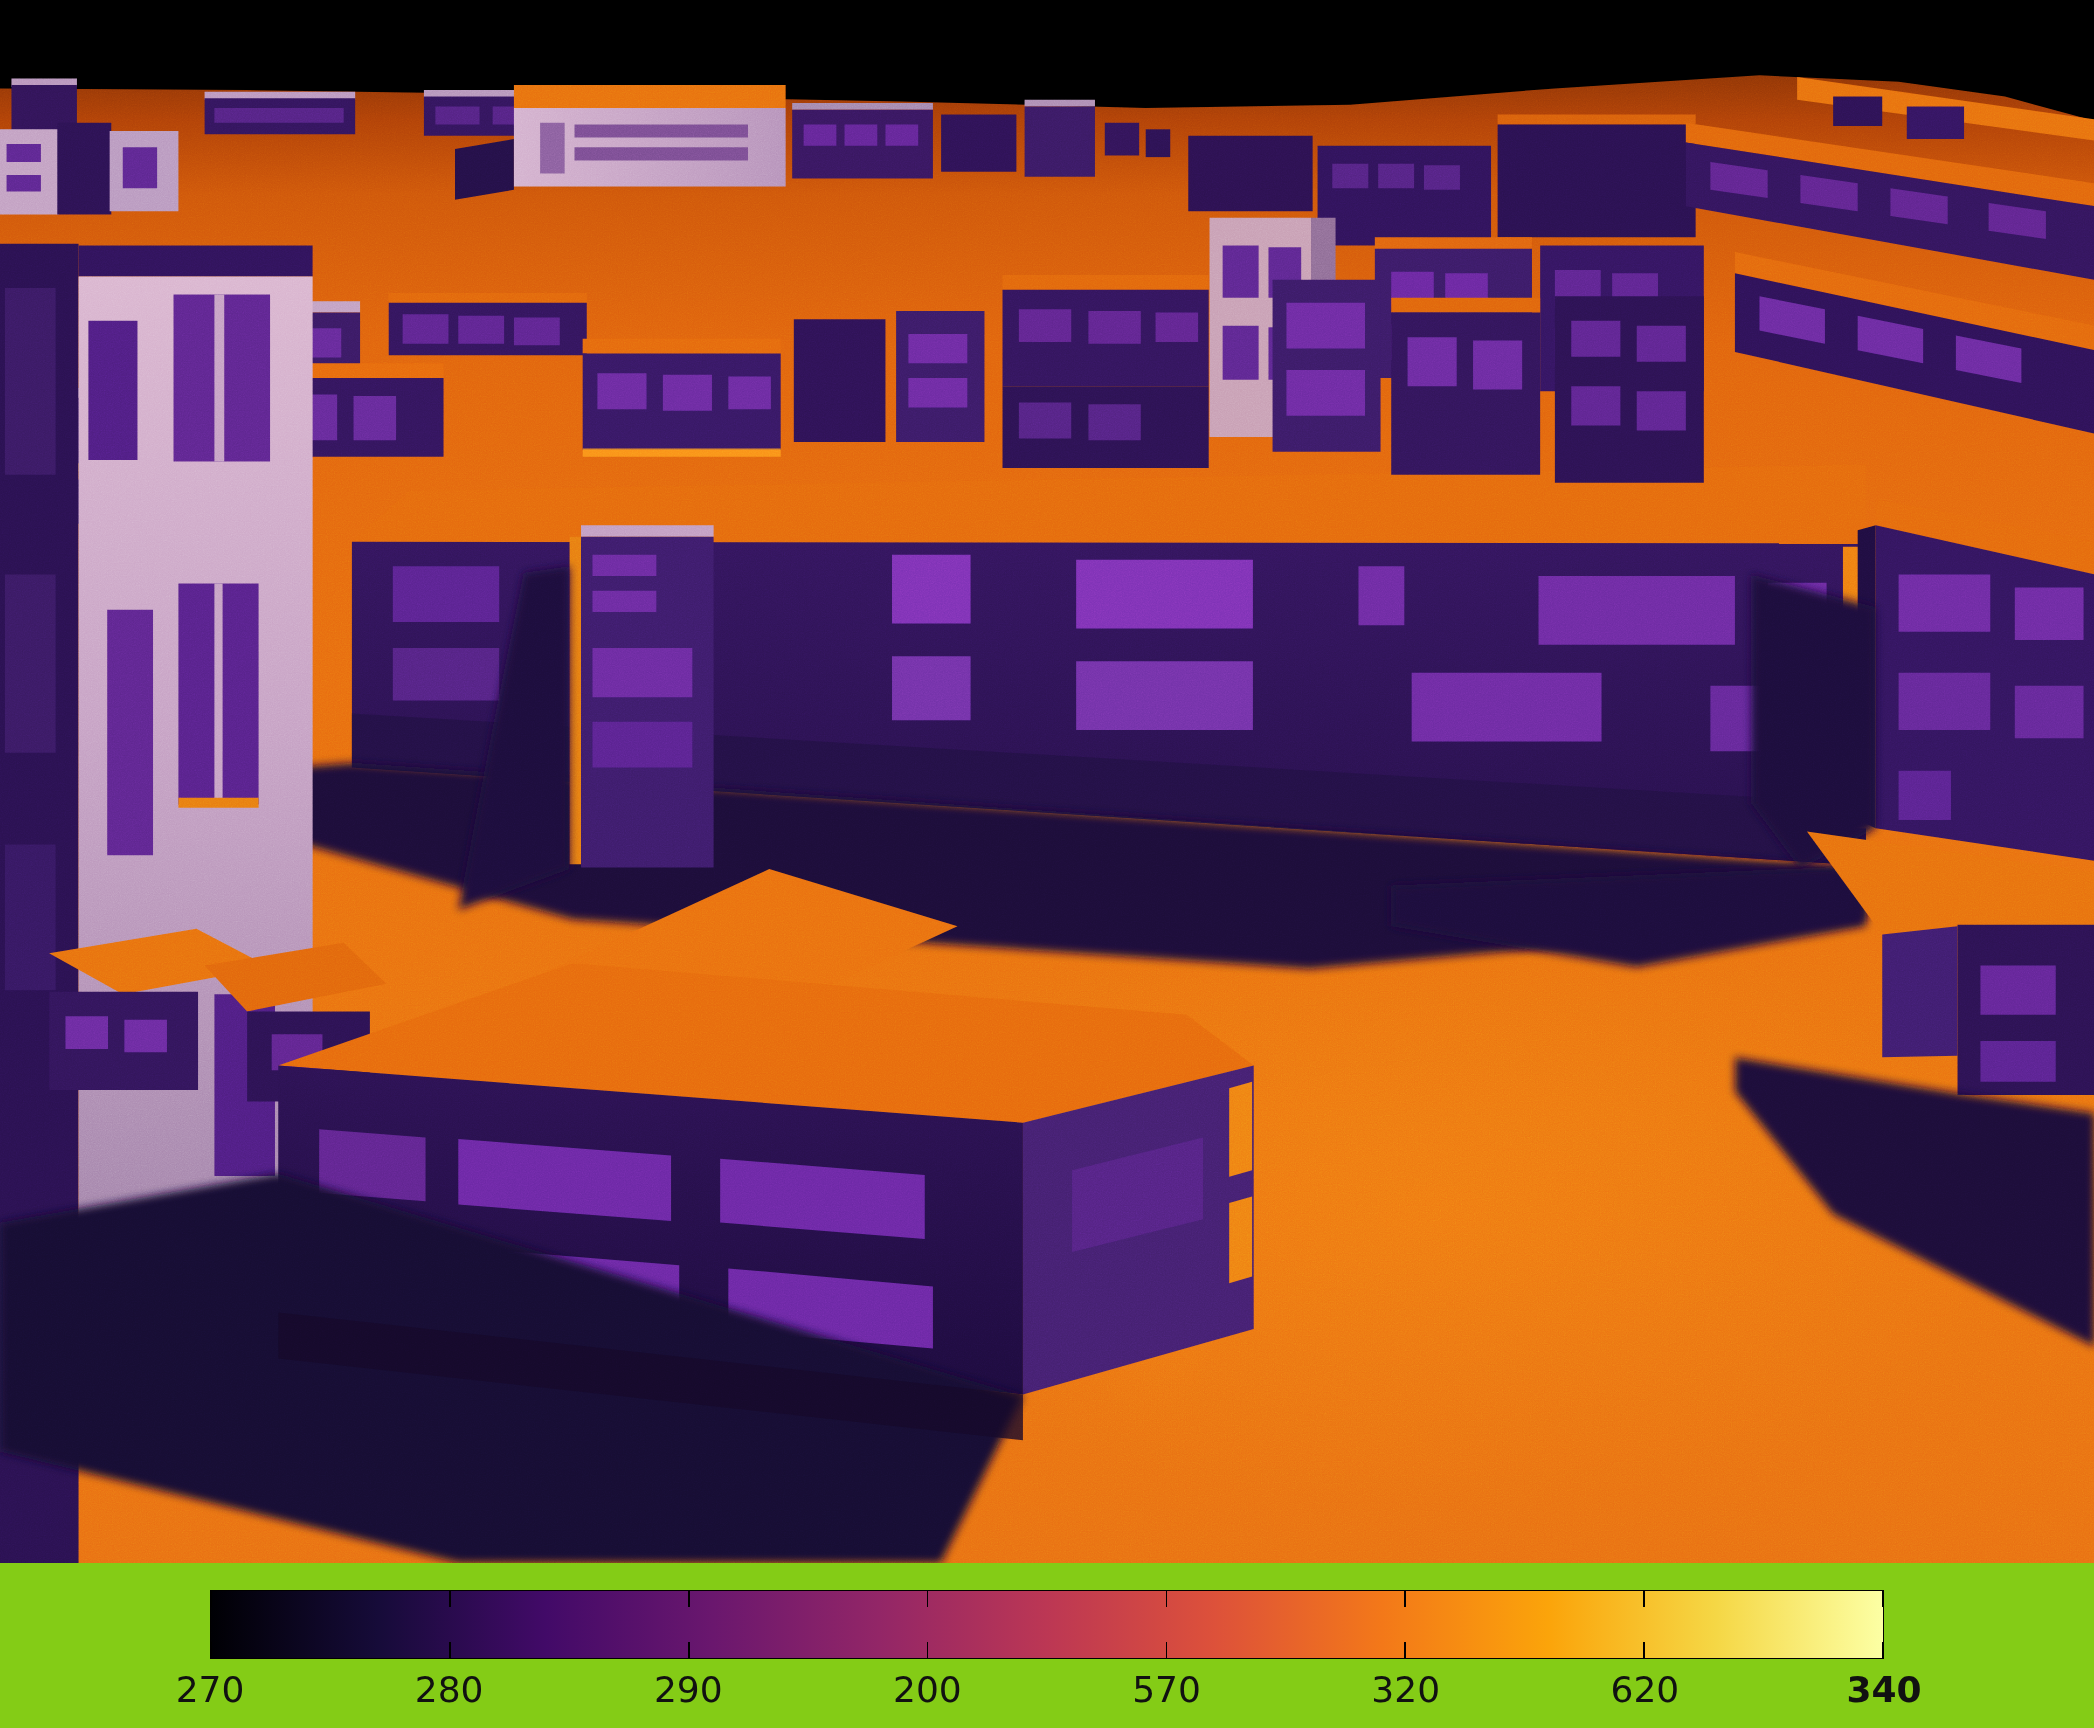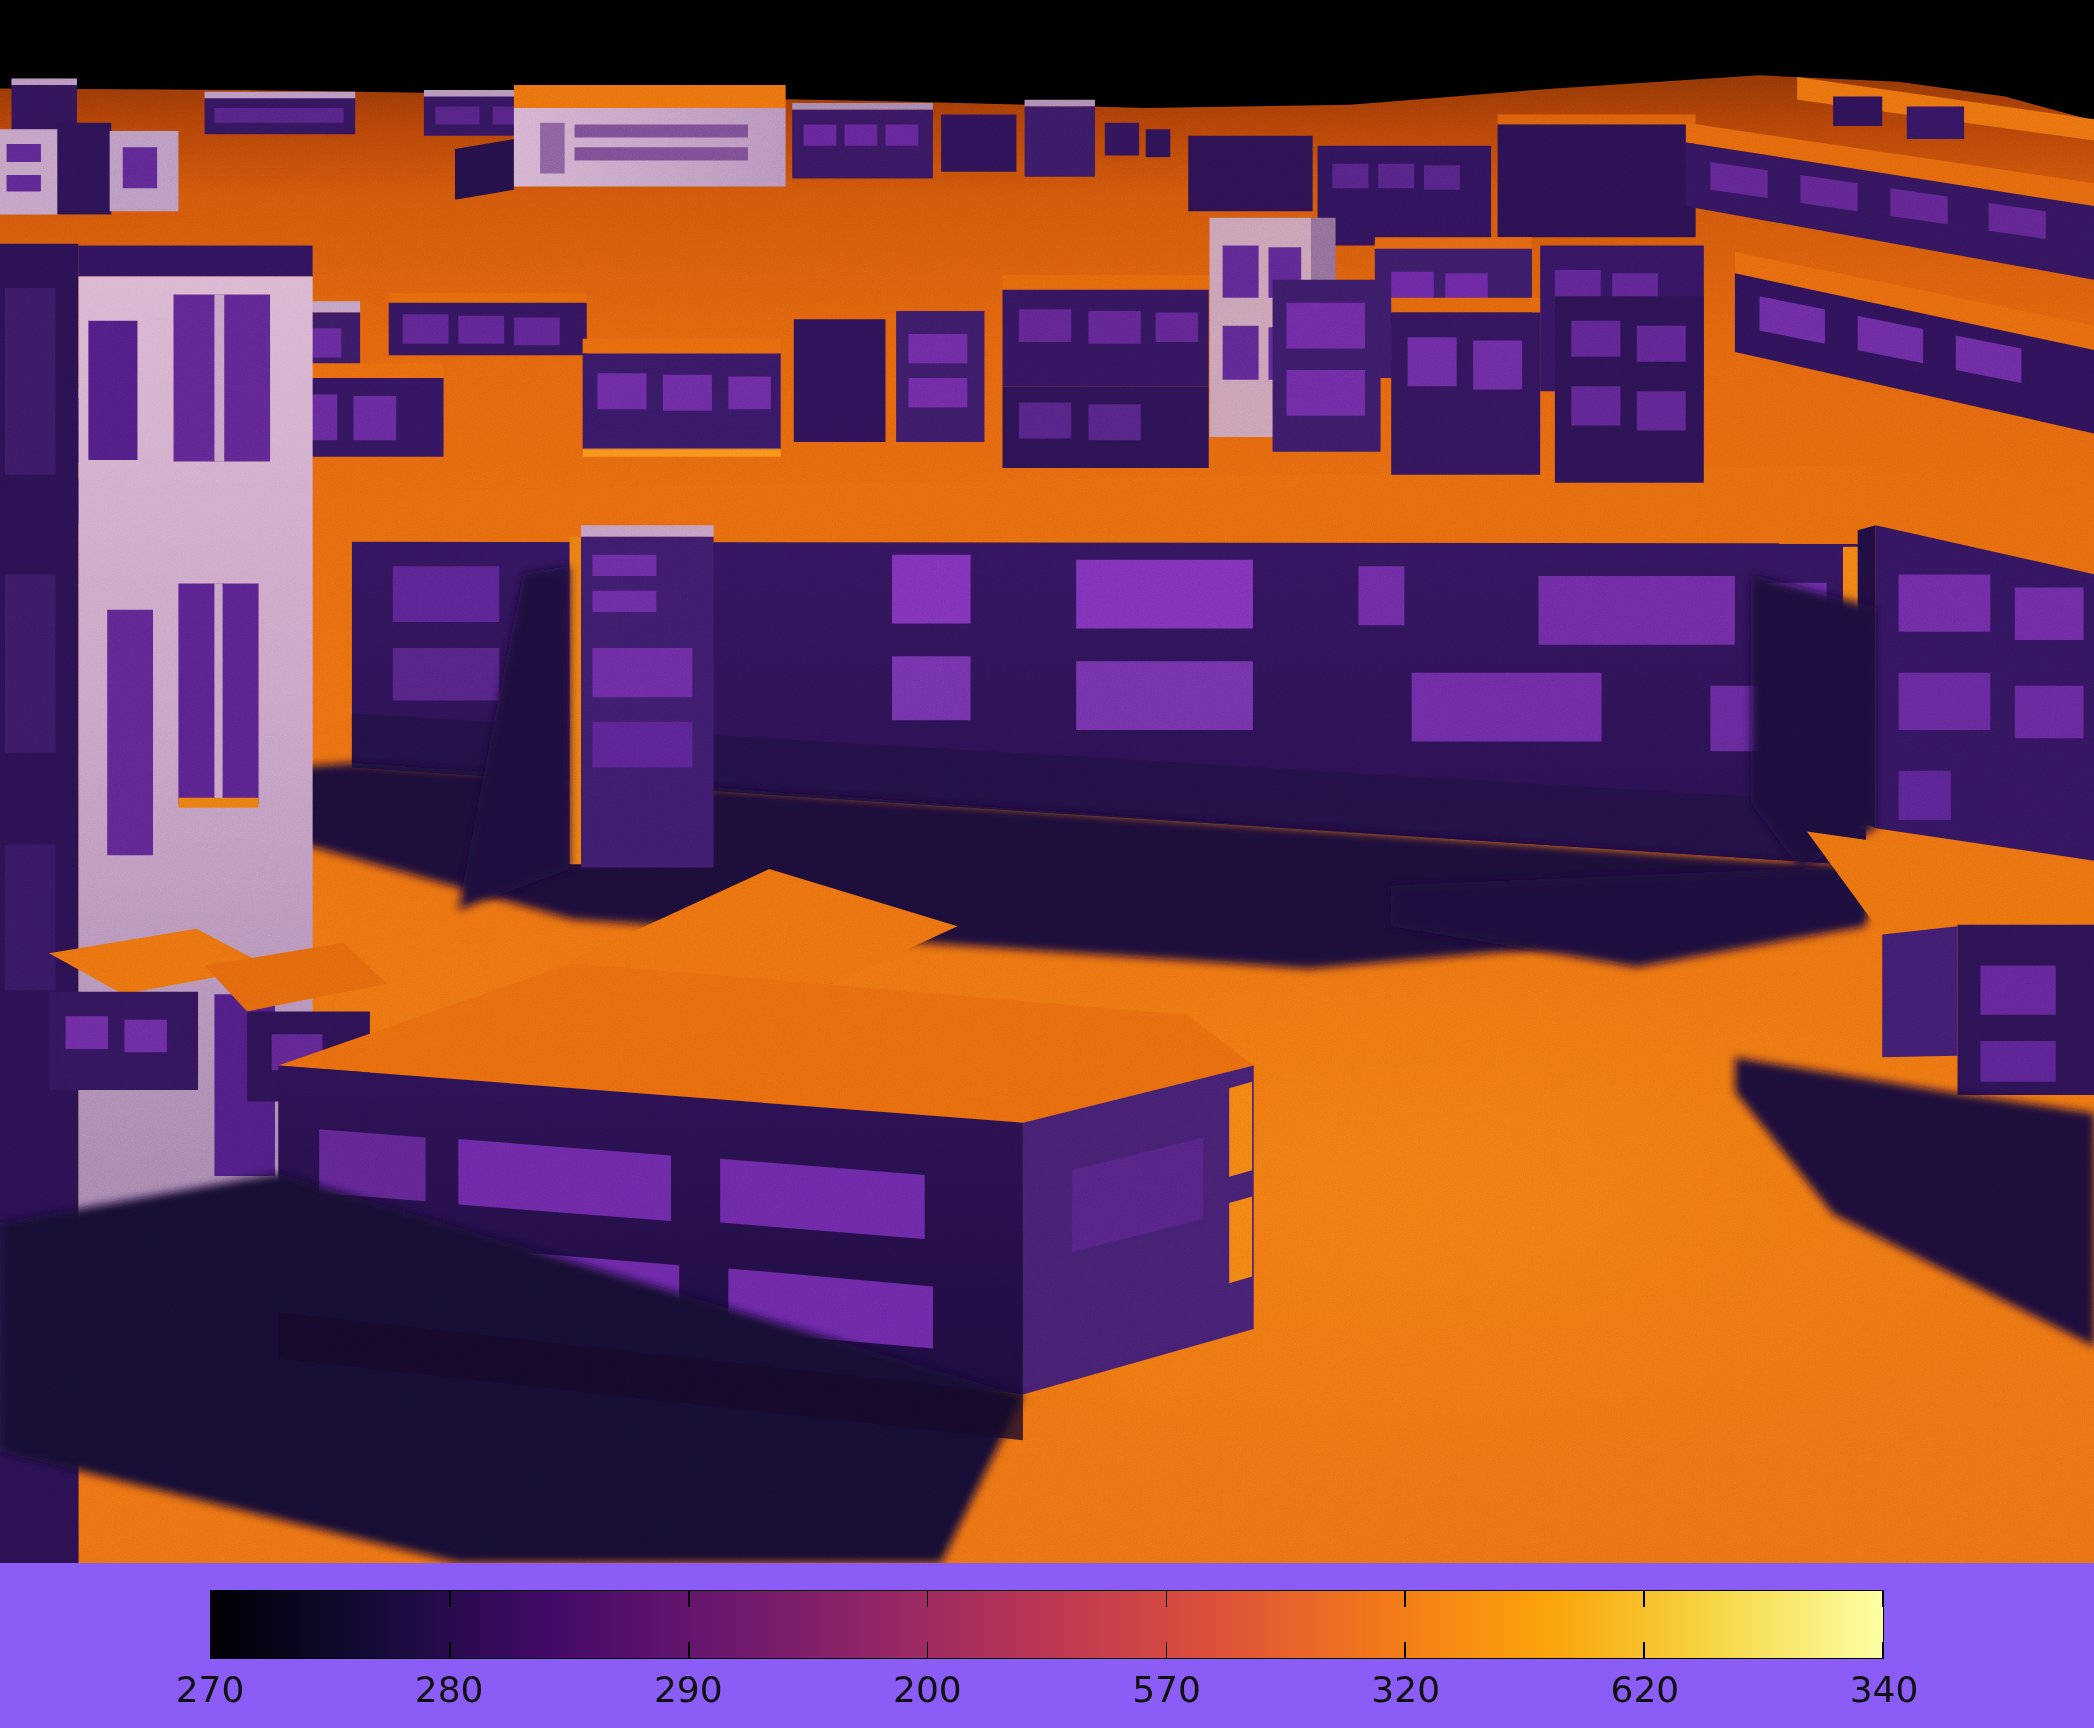--- a/index.html
+++ b/index.html
@@ -1,16 +1,16 @@
 <!DOCTYPE html>
 <html style="font-size:13px"><head>
 <meta charset="utf-8">
 <style>
   html,body{margin:0;padding:0;background:#ffffff;}
-  .page{position:relative;width:2095px;height:1728px;background:#8b5cf6;overflow:hidden;
+  .page{position:relative;width:2095px;height:1728px;background:#84cc16;overflow:hidden;
         font-family:"DejaVu Sans","Liberation Sans",sans-serif;}
   .scene{position:absolute;left:0;top:0;width:2095px;height:1563px;background:#000;}
   .scene svg{display:block;width:100%;height:100%;}
   .cbar{position:absolute;left:210px;top:1590px;width:1674px;height:69px;
         border:1.6px solid #000;box-sizing:border-box;}
   .cbar .tick{position:absolute;width:1.6px;height:16.4px;background:#000;}
   .cbar .tick.top{top:0;}
   .cbar .tick.bot{bottom:0;}
   .cbar-labels{position:absolute;left:210px;top:1669px;width:1674px;height:52px;}
   .cbar-label{position:absolute;transform:translateX(-50%);font-size:36px;color:#111;white-space:nowrap;}
@@ -294,17 +294,17 @@
       <div class="tick bot" style="left: calc(100% - 0.8px); background: rgb(0, 0, 0);"></div>
     </div>
   <div class="cbar-labels" id="cbar-labels">
       <div class="cbar-label" style="left: 0%; color: rgb(17, 17, 17);">270</div>
       <div class="cbar-label" style="left: 14.2857%; color: rgb(17, 17, 17); text-align: right;">280</div>
       <div class="cbar-label" style="left: 28.5714%; color: rgb(17, 17, 17); text-align: center;">290</div>
       <div class="cbar-label" style="left: 42.8571%; color: rgb(17, 17, 17);">200</div>
       <div class="cbar-label" style="left: 57.1429%; color: rgb(17, 17, 17);">570</div>
       <div class="cbar-label" style="left: 71.4286%; color: rgb(17, 17, 17);">320</div>
       <div class="cbar-label" style="left: 85.7143%; color: rgb(17, 17, 17);">620</div>
-      <div class="cbar-label" style="left: 100%; color: rgb(17, 17, 17);">340</div>
+      <div class="cbar-label" style="left: 100%; color: rgb(17, 17, 17); font-weight: bold;">340</div>
     </div>
 
 </div>
 
 
 </body></html>

